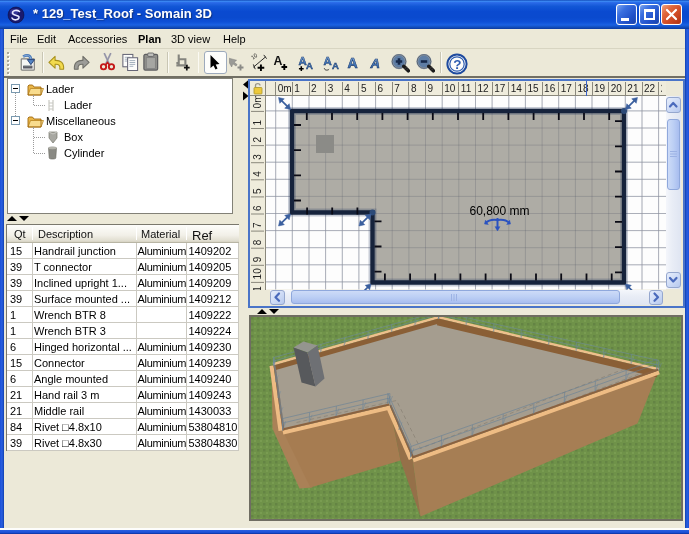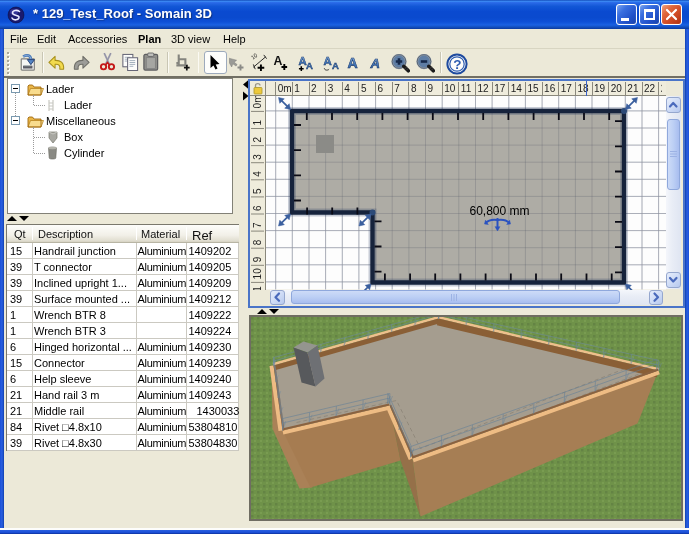--- a/index.html
+++ b/index.html
@@ -266,31 +266,31 @@
 <div class="t" style="left:188.5px;top:324.5px;font-size:11px;color:#000;">1409224</div>
 <div class="t" style="left:10px;top:340.5px;font-size:11px;color:#000;">6</div>
 <div class="t" style="left:34px;top:340.5px;font-size:11px;color:#000;">Hinged horizontal ...</div>
 <div class="t" style="left:137.5px;top:340.5px;font-size:11px;color:#000;letter-spacing:-0.3px;">Aluminium</div>
 <div class="t" style="left:188.5px;top:340.5px;font-size:11px;color:#000;">1409230</div>
 <div class="t" style="left:10px;top:356.5px;font-size:11px;color:#000;">15</div>
 <div class="t" style="left:34px;top:356.5px;font-size:11px;color:#000;">Connector</div>
 <div class="t" style="left:137.5px;top:356.5px;font-size:11px;color:#000;letter-spacing:-0.3px;">Aluminium</div>
 <div class="t" style="left:188.5px;top:356.5px;font-size:11px;color:#000;">1409239</div>
 <div class="t" style="left:10px;top:372.5px;font-size:11px;color:#000;">6</div>
-<div class="t" style="left:34px;top:372.5px;font-size:11px;color:#000;">Help sleeve</div>
+<div class="t" style="left:34px;top:372.5px;font-size:11px;color:#000;">Angle mounted</div>
 <div class="t" style="left:137.5px;top:372.5px;font-size:11px;color:#000;letter-spacing:-0.3px;">Aluminium</div>
 <div class="t" style="left:188.5px;top:372.5px;font-size:11px;color:#000;">1409240</div>
 <div class="t" style="left:10px;top:388.5px;font-size:11px;color:#000;">21</div>
 <div class="t" style="left:34px;top:388.5px;font-size:11px;color:#000;">Hand rail 3 m</div>
 <div class="t" style="left:137.5px;top:388.5px;font-size:11px;color:#000;letter-spacing:-0.3px;">Aluminium</div>
 <div class="t" style="left:188.5px;top:388.5px;font-size:11px;color:#000;">1409243</div>
 <div class="t" style="left:10px;top:404.5px;font-size:11px;color:#000;">21</div>
 <div class="t" style="left:34px;top:404.5px;font-size:11px;color:#000;">Middle rail</div>
 <div class="t" style="left:137.5px;top:404.5px;font-size:11px;color:#000;letter-spacing:-0.3px;">Aluminium</div>
-<div class="t" style="left:188.5px;top:404.5px;font-size:11px;color:#000;padding-left:8px;">1430033</div>
+<div class="t" style="left:188.5px;top:404.5px;font-size:11px;color:#000;">1430033</div>
 <div class="t" style="left:10px;top:420.5px;font-size:11px;color:#000;">84</div>
 <div class="t" style="left:34px;top:420.5px;font-size:11px;color:#000;">Rivet □4.8x10</div>
 <div class="t" style="left:137.5px;top:420.5px;font-size:11px;color:#000;letter-spacing:-0.3px;">Aluminium</div>
 <div class="t" style="left:188.5px;top:420.5px;font-size:11px;color:#000;">53804810</div>
 <div class="t" style="left:10px;top:436.5px;font-size:11px;color:#000;">39</div>
 <div class="t" style="left:34px;top:436.5px;font-size:11px;color:#000;">Rivet □4.8x30</div>
 <div class="t" style="left:137.5px;top:436.5px;font-size:11px;color:#000;letter-spacing:-0.3px;">Aluminium</div>
 <div class="t" style="left:188.5px;top:436.5px;font-size:11px;color:#000;">53804830</div>
 <div style="position:absolute;left:248px;top:78.5px;width:437px;height:229.0px;background:#ece9d8;border:2px solid #4a74c8;"></div>
 <div style="position:absolute;left:250px;top:80.5px;width:15.5px;height:15.5px;background:#efecdc;border-right:1px solid #8a887c;border-bottom:1px solid #8a887c;"></div>

